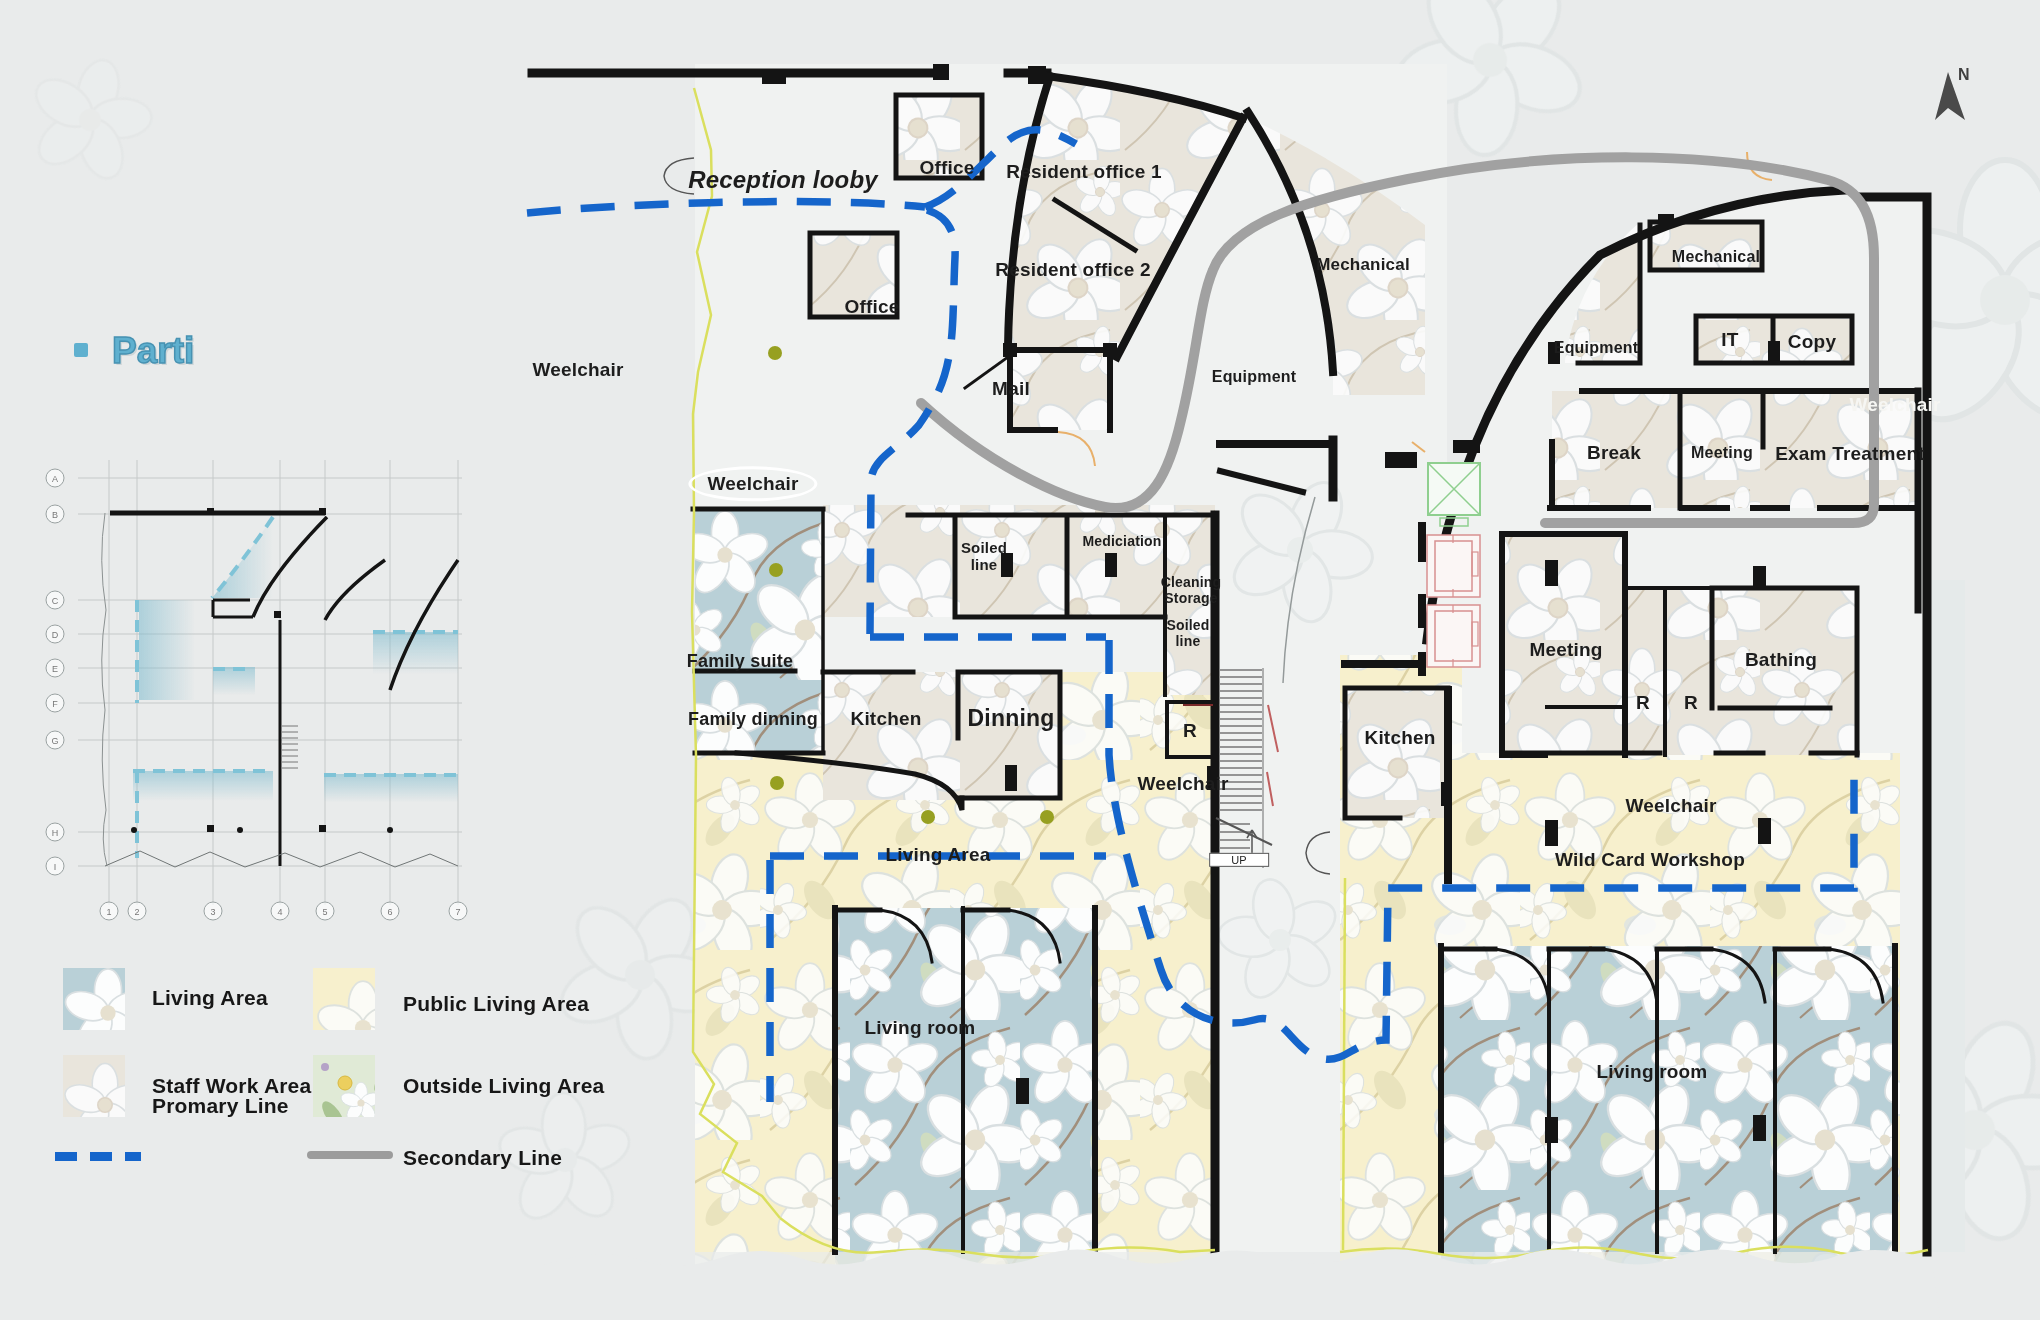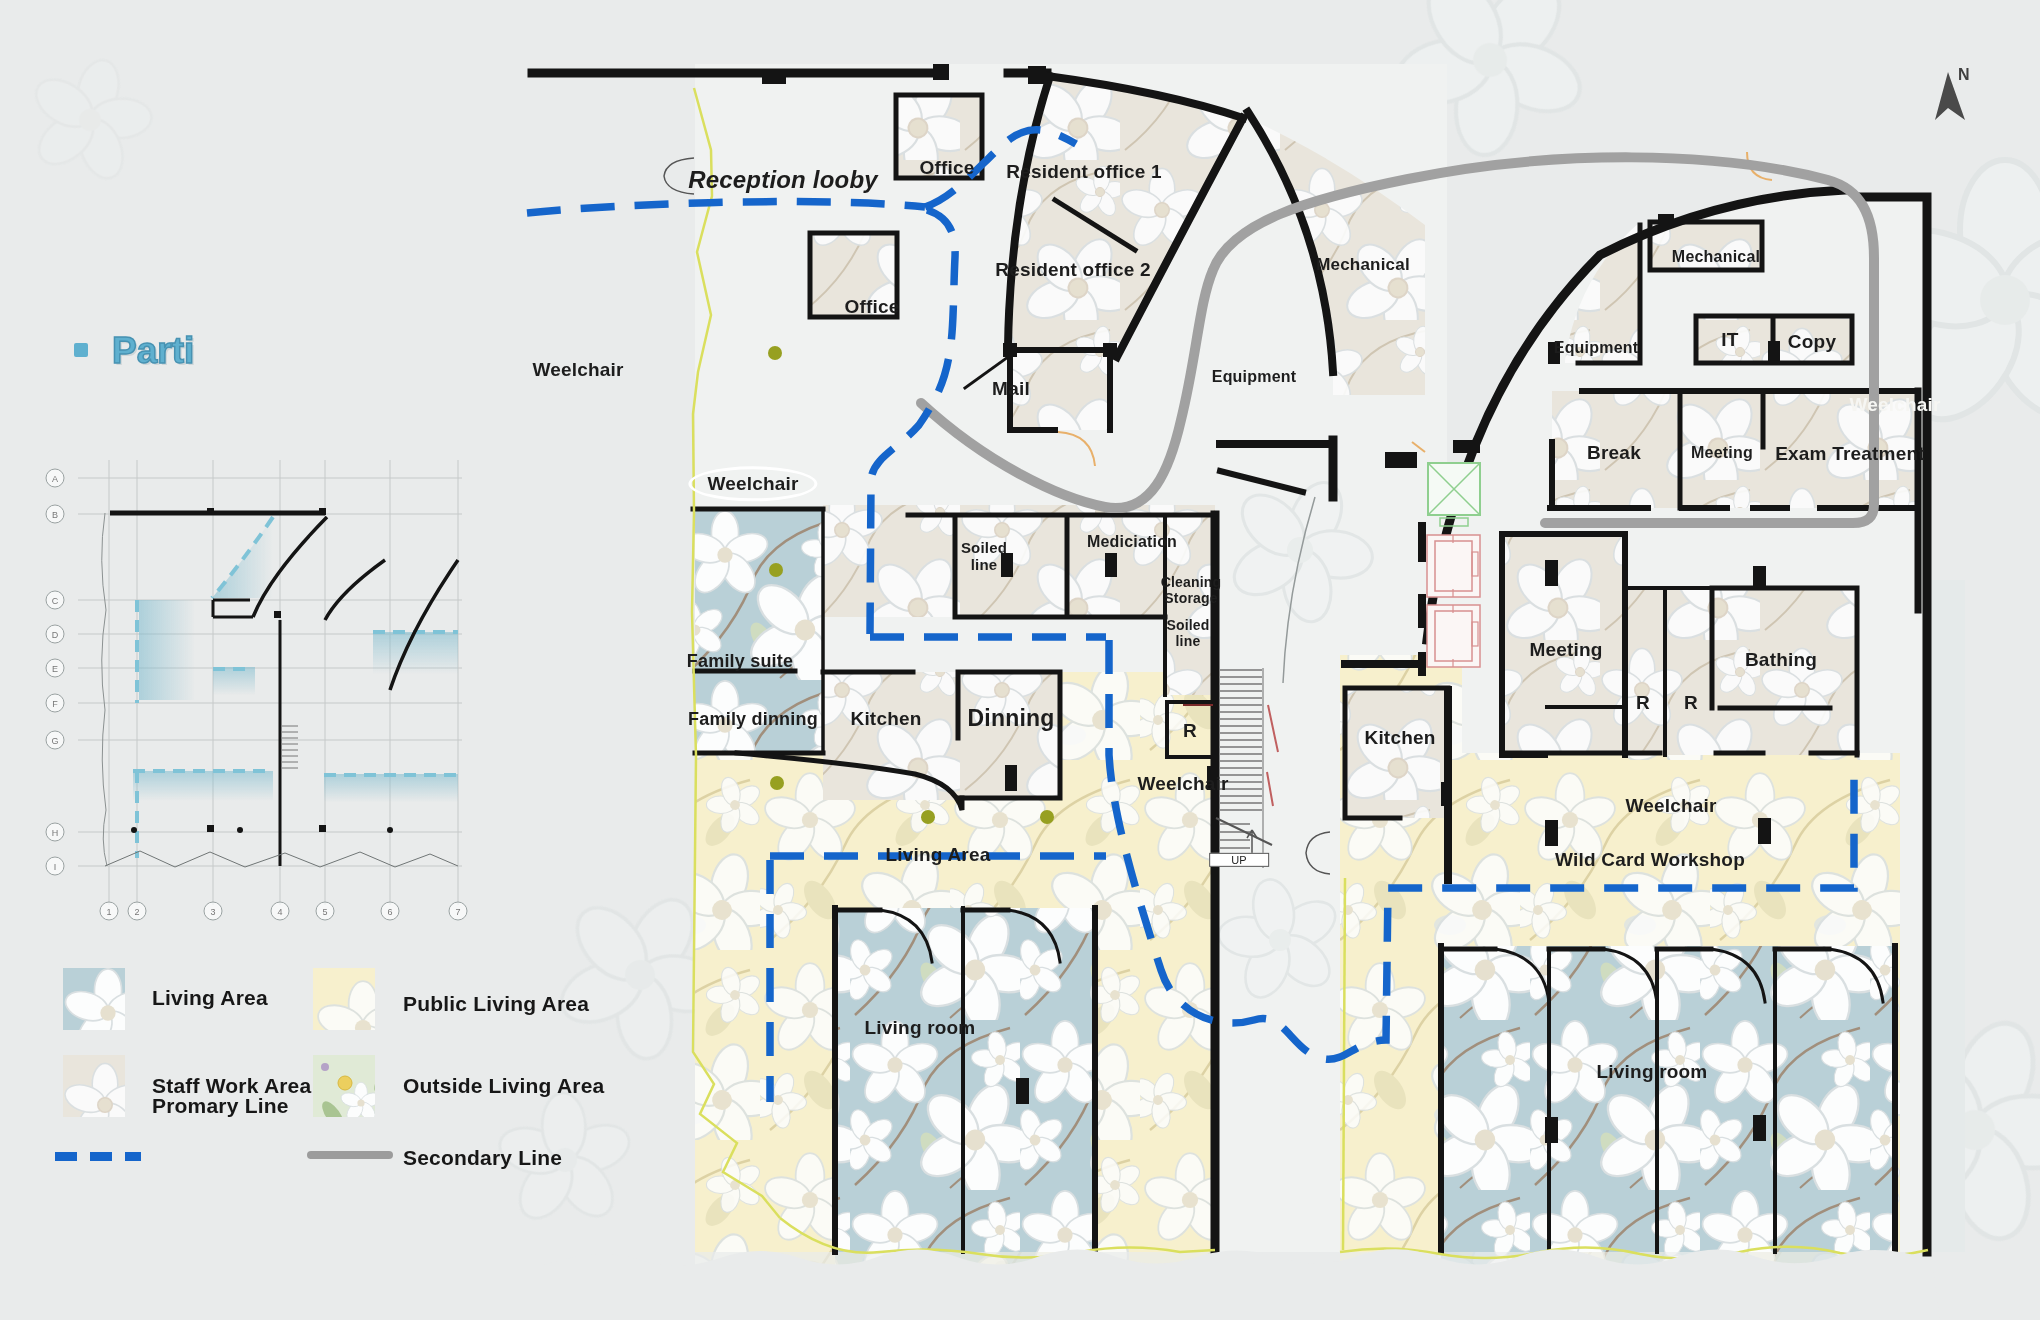--- a/index.html
+++ b/index.html
@@ -381,21 +381,21 @@
       <div class="rlabel" style="left: 1730px; top: 340px; font-size: 19px;">IT</div>
       <div class="rlabel" style="left: 1812px; top: 342px; font-size: 19px;">Copy</div>
       <div class="rlabel" style="left: 1614px; top: 453px; font-size: 19px;">Break</div>
       <div class="rlabel" style="left: 1722px; top: 453px; font-size: 16px;">Meeting</div>
       <div class="rlabel" style="left: 1850px; top: 454px; font-size: 19px;">Exam Treatment</div>
       <div class="rlabel" style="left: 578px; top: 370px; font-size: 19px;">Weelchair</div>
       <div class="rlabel oval" style="left: 753px; top: 484px; font-size: 19px;">Weelchair</div>
       <div class="rlabel white" style="left: 1895px; top: 405px; font-size: 19px;">Weelchair</div>
       <div class="rlabel" style="left: 984px; top: 557px; font-size: 15px;">Soiled
 line</div>
-      <div class="rlabel" style="left: 1122px; top: 542px; font-size: 16px; margin-left: 10px;">Mediciation</div>
+      <div class="rlabel" style="left: 1122px; top: 542px; font-size: 14px;">Mediciation</div>
       <div class="rlabel" style="left: 1191px; top: 591px; font-size: 14px;">Cleaning
 Storage</div>
       <div class="rlabel" style="left: 1188px; top: 634px; font-size: 14px;">Soiled
 line</div>
       <div class="rlabel" style="left: 740px; top: 661px; font-size: 18px;">Family suite</div>
       <div class="rlabel" style="left: 753px; top: 719px; font-size: 18px;">Family dinning</div>
       <div class="rlabel" style="left: 886px; top: 719px; font-size: 19px;">Kitchen</div>
       <div class="rlabel" style="left: 1011px; top: 719px; font-size: 23px;">Dinning</div>
       <div class="rlabel" style="left: 1190px; top: 731px; font-size: 19px;">R</div>
       <div class="rlabel" style="left: 1183px; top: 784px; font-size: 19px;">Weelchair</div>

